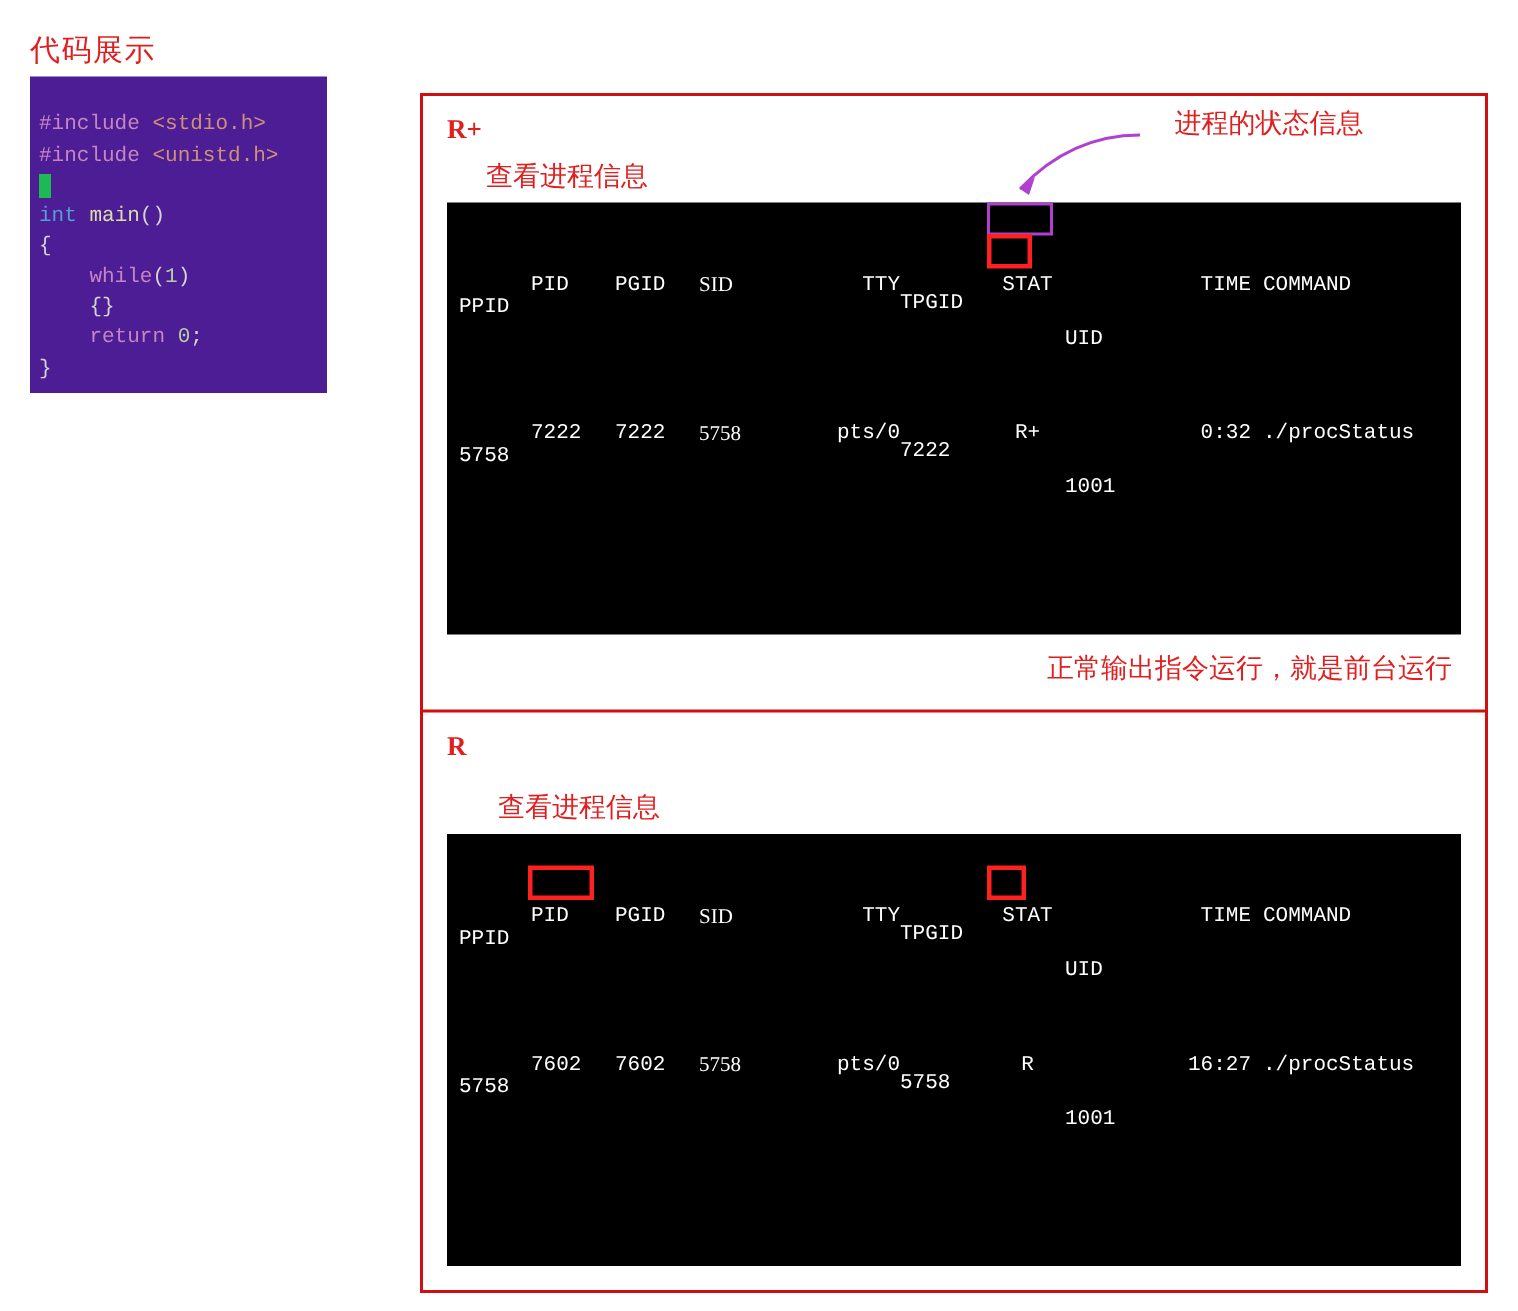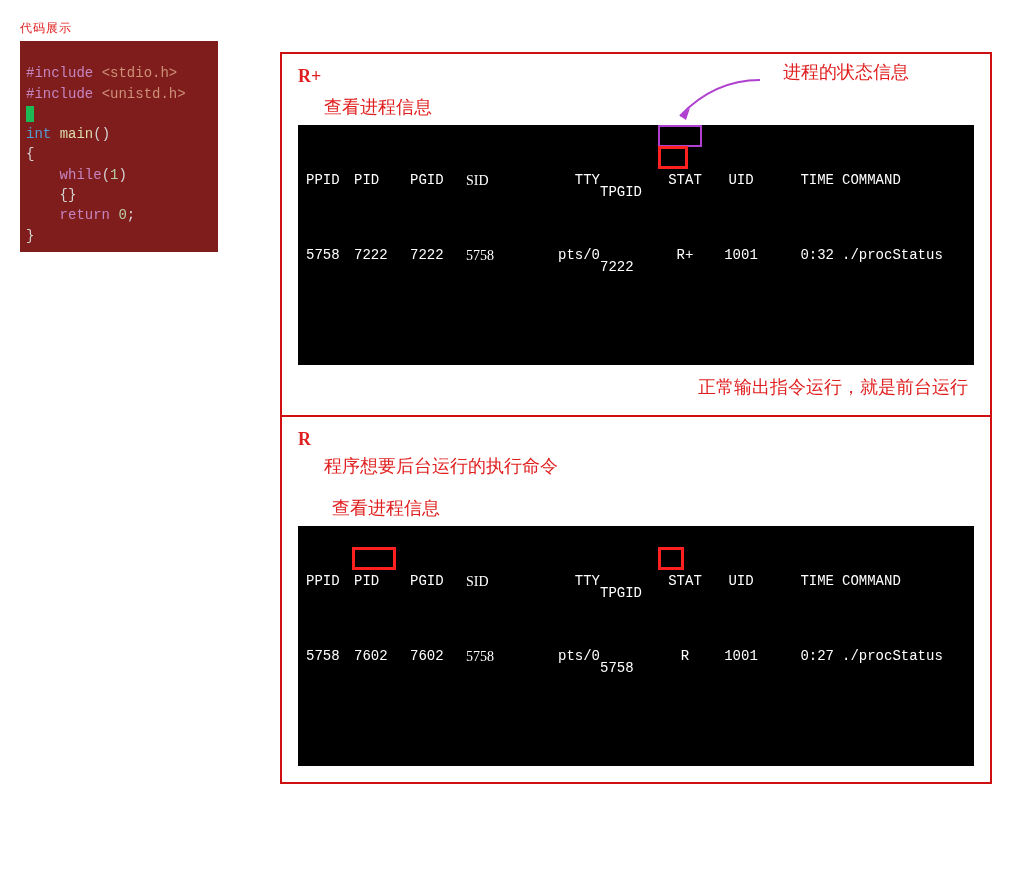--- a/index.html
+++ b/index.html
@@ -6,23 +6,23 @@
     margin: 0;
     padding: 20px;
     width: 1012px;
     font-family: "Microsoft YaHei", sans-serif;
     font-size: 14px;
     background: #fff;
     box-sizing: border-box;
     position: relative;
   }
   .red-text { color: #e02020; font-family: "SimSun","宋体",serif; font-size: 18px; }
-  .code-header { color: #e02020; font-family: "SimSun","宋体",serif; font-size: 12px; letter-spacing: 1px; margin-bottom: 4px; }
+  .code-header { color: #e02020; font-family: "SimSun","宋体",serif; font-size: 20px; letter-spacing: 1px; margin-bottom: 4px; }
   .code-block {
-    background: #7f1d1d;
+    background: #4c1d95;
     color: #eaeaea;
     font-family: Consolas, "Courier New", monospace;
     font-size: 14px;
     line-height: 1.45;
     padding: 2px 6px 6px 6px;
     white-space: pre;
     width: 186px;
   }
   .tok-inc  { color: #c586c0; }
   .tok-str  { color: #ce9178; }
@@ -47,28 +47,28 @@
     color: #fff;
     font-family: Consolas, "Courier New", monospace;
     font-size: 14px;
     line-height: 1.5;
     padding: 3px 8px;
     white-space: pre;
     position: relative;
   }
   .term-row { display: flex; }
   .cell { display:inline-block; }
-  .w-ppid  { width: 48px; }
+  .w-ppid  { width: 48px; margin-top: 15px; }
   .w-pid   { width: 56px; }
   .w-pgid  { width: 56px; }
   .w-sid   { width: 48px; font-family: Liberation Serif, serif; }
   .w-tty   { width: 86px; text-align: right; }
   .w-tpgid { width: 60px; margin-top: 12px; }
   .w-stat  { width: 50px; text-align: center; }
-  .w-uid   { width: 62px; text-align: center; }
+  .w-uid   { width: 62px; text-align: left; margin-top: 36px; }
   .w-time  { width: 62px; text-align: right; }
   .w-cmd   { padding-left: 8px; }
 
   .hl-red   { position:absolute; border: 3px solid #ff2020; box-sizing:border-box; pointer-events:none; }
   .hl-purple{ position:absolute; border: 2px solid #b040d0; box-sizing:border-box; pointer-events:none; }
 
   .arrow-wrap { position:absolute; pointer-events:none; }
   .arrow-line { stroke:#b040d0; stroke-width:2; fill:none; }
   .arrow-head { fill:#b040d0; }
 </style>
@@ -112,31 +112,30 @@
       <div class="hl-red" style="left:360px; top:21px; width:30px; height:23px;"></div>
     </div>
 
     <div class="red-text" style="text-align:right; margin-top:10px; margin-right:6px;">正常输出指令运行，就是前台运行</div>
   </div>
 
   <div class="panel-sep"></div>
 
   <div class="panel-inner">
     <div class="red-text" style="font-weight:bold;">R</div>
-    <div class="red-text" style="margin-left:26px; margin-top:4px;">程序想要后台运行的执行命令</div>
 
 
 
     <div class="red-text" style="margin-left:34px; margin-top:18px;">查看进程信息</div>
 
     <div class="term-block" style="margin-top:6px;">
       <div class="term-row">
         <span class="cell w-ppid">PPID</span><span class="cell w-pid">PID</span><span class="cell w-pgid">PGID</span><span class="cell w-sid">SID</span><span class="cell w-tty">TTY</span><span class="cell w-tpgid">TPGID</span><span class="cell w-stat">STAT</span><span class="cell w-uid">UID</span><span class="cell w-time">TIME</span><span class="cell w-cmd">COMMAND</span>
       </div>
       <div class="term-row">
-        <span class="cell w-ppid">5758</span><span class="cell w-pid">7602</span><span class="cell w-pgid">7602</span><span class="cell w-sid">5758</span><span class="cell w-tty">pts/0</span><span class="cell w-tpgid">5758</span><span class="cell w-stat">R</span><span class="cell w-uid">1001</span><span class="cell w-time">0:27</span><span class="cell w-cmd">./procStatus</span>
+        <span class="cell w-ppid">5758</span><span class="cell w-pid">7602</span><span class="cell w-pgid">7602</span><span class="cell w-sid">5758</span><span class="cell w-tty">pts/0</span><span class="cell w-tpgid">5758</span><span class="cell w-stat">R</span><span class="cell w-uid">1001</span><span class="cell w-time">16:27</span><span class="cell w-cmd">./procStatus</span>
       </div>
       <div class="hl-red" style="left:54px; top:21px; width:44px; height:23px;"></div>
       <div class="hl-red" style="left:360px; top:21px; width:26px; height:23px;"></div>
     </div>
 
   </div>
 </div>
 
 </body></html>

